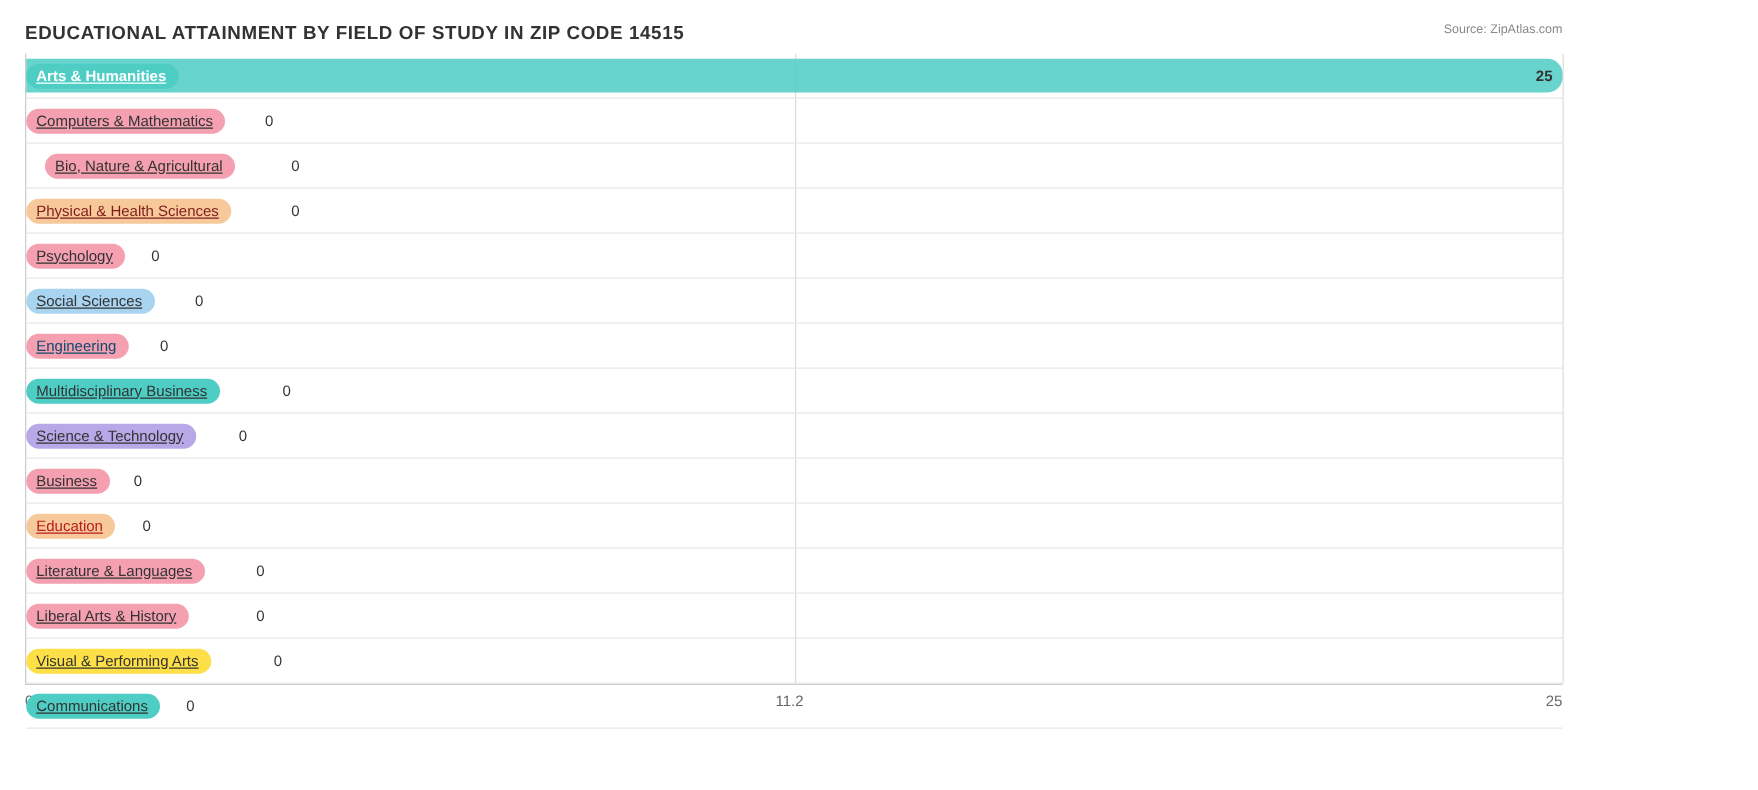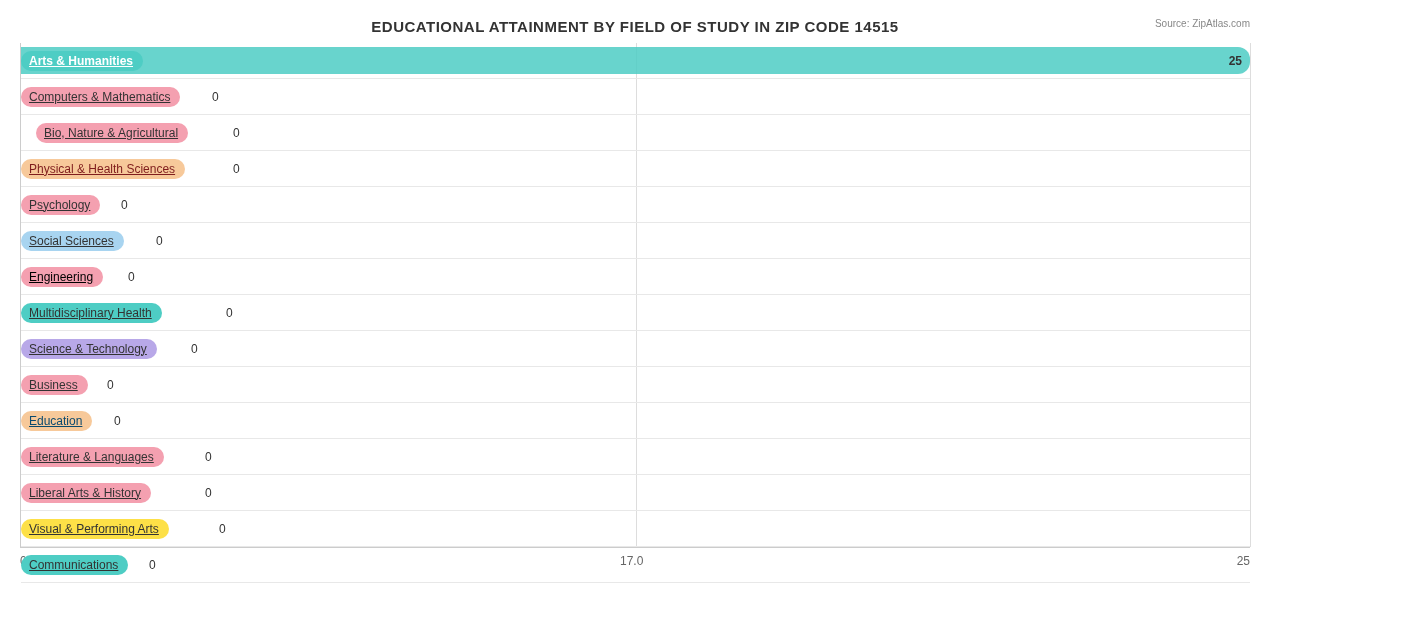--- a/index.html
+++ b/index.html
@@ -8,21 +8,20 @@
       background: #fff;
       width: 1406px;
       height: 632px;
       overflow: hidden;
     }
     .chart-container {
       width: 1270px;
       height: 632px;
       padding: 18px 20px 50px 20px;
       position: relative;
-      text-align: center;
     }
     .chart-title {
       font-size: 15px;
       font-weight: bold;
       color: #333;
       text-transform: uppercase;
       letter-spacing: 0.5px;
       margin-bottom: 4px;
     }
     .chart-source {
@@ -131,37 +130,37 @@
         </div>
         <div class="bar-row">
           <div class="bar-label-container"><span class="bar-label" style="background-color: rgb(244, 160, 176); opacity: 1; color: rgb(51, 51, 51);">Psychology</span></div>
           <div class="bar-value" style="left: 100px;">0</div>
         </div>
         <div class="bar-row">
           <div class="bar-label-container"><span class="bar-label" style="background-color: rgb(168, 212, 240); opacity: 1; color: rgb(51, 51, 51);">Social Sciences</span></div>
           <div class="bar-value" style="left: 135px;">0</div>
         </div>
         <div class="bar-row">
-          <div class="bar-label-container"><span class="bar-label" style="background-color: rgb(244, 160, 176); opacity: 1; color: #000000;">Engineering</span></div>
+          <div class="bar-label-container"><span class="bar-label" style="background-color: rgb(244, 160, 176); opacity: 1; color: #0c4a6e;">Engineering</span></div>
           <div class="bar-value" style="left: 107px;">0</div>
         </div>
         <div class="bar-row">
-          <div class="bar-label-container"><span class="bar-label" style="background-color: rgb(78, 205, 196); opacity: 1; color: rgb(51, 51, 51);">Multidisciplinary Health</span></div>
+          <div class="bar-label-container"><span class="bar-label" style="background-color: rgb(78, 205, 196); opacity: 1; color: rgb(51, 51, 51);">Multidisciplinary Business</span></div>
           <div class="bar-value" style="left: 205px;">0</div>
         </div>
         <div class="bar-row">
           <div class="bar-label-container"><span class="bar-label" style="background-color: rgb(184, 168, 232); opacity: 1; color: rgb(51, 51, 51);">Science &amp; Technology</span></div>
           <div class="bar-value" style="left: 170px;">0</div>
         </div>
         <div class="bar-row">
           <div class="bar-label-container"><span class="bar-label" style="background-color: rgb(244, 160, 176); opacity: 1; color: rgb(51, 51, 51);">Business</span></div>
           <div class="bar-value" style="left: 86px;">0</div>
         </div>
         <div class="bar-row">
-          <div class="bar-label-container"><span class="bar-label" style="background-color: rgb(247, 201, 154); opacity: 1; color: #0c4a6e;">Education</span></div>
+          <div class="bar-label-container"><span class="bar-label" style="background-color: rgb(247, 201, 154); opacity: 1; color: #b91c1c;">Education</span></div>
           <div class="bar-value" style="left: 93px;">0</div>
         </div>
         <div class="bar-row">
           <div class="bar-label-container"><span class="bar-label" style="background-color: rgb(244, 160, 176); opacity: 1; color: rgb(51, 51, 51);">Literature &amp; Languages</span></div>
           <div class="bar-value" style="left: 184px;">0</div>
         </div>
         <div class="bar-row">
           <div class="bar-label-container"><span class="bar-label" style="background-color: rgb(244, 160, 176); opacity: 1; color: rgb(51, 51, 51);">Liberal Arts &amp; History</span></div>
           <div class="bar-value" style="left: 184px;">0</div>
         </div>
@@ -169,17 +168,17 @@
           <div class="bar-label-container"><span class="bar-label" style="background-color: #fde047; opacity: 1; color: rgb(51, 51, 51);">Visual &amp; Performing Arts</span></div>
           <div class="bar-value" style="left: 198px;">0</div>
         </div>
         <div class="bar-row">
           <div class="bar-label-container"><span class="bar-label" style="background-color: rgb(78, 205, 196); opacity: 1; color: rgb(51, 51, 51);">Communications</span></div>
           <div class="bar-value" style="left: 128px;">0</div>
         </div>
       </div>
     <div class="x-axis" id="x-axis">
         <span>0</span>
-        <span>17.0</span>
+        <span>11.2</span>
         <span>25</span>
       </div>
   </div>
 </div>
 
 </body></html>

